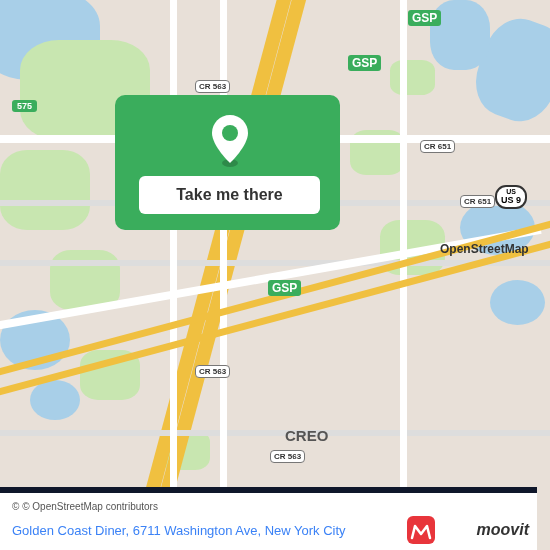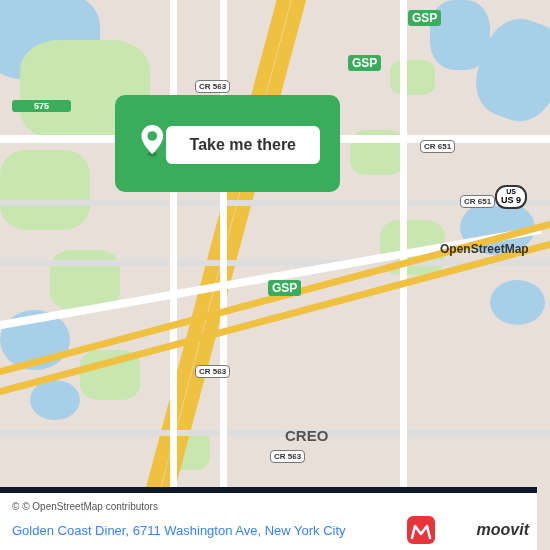--- a/index.html
+++ b/index.html
@@ -29,21 +29,21 @@
 
     
     #action-panel {
       position: absolute;
       top: 95px;
       left: 115px;
       width: 225px;
       background-color: #3aad5c;
       border-radius: 10px;
       display: flex;
-      flex-direction: row;
+      flex-direction: column;
       align-items: center;
       padding: 18px 20px 16px 24px;
       z-index: 10;
     }
 
     #pin-icon {
       width: 44px;
       height: 55px;
       margin-bottom: 8px;
     }
@@ -223,21 +223,21 @@
     <div class="cr-badge" style="top:365px;left:195px;z-index:10;">CR 563</div>
     <div class="cr-badge" style="top:450px;left:270px;z-index:10;">CR 563</div>
     <div class="cr-badge" style="top:140px;left:420px;z-index:10;">CR 651</div>
     <div class="cr-badge" style="top:195px;left:460px;z-index:10;">CR 651</div>
 
     <div class="us-shield" style="top:185px;left:495px;z-index:10;">
       <span class="us-text">US</span>
       <span style="font-size:9px;">US 9</span>
     </div>
 
-    <div style="position:absolute;top:100px;left:12px;background:#3aad5c;color:white;border-radius:3px;font-size:9px;font-weight:bold;padding:1px 22px;z-index:10;">575</div>
+    <div style="position:absolute;top:100px;left:12px;background:#3aad5c;color:white;border-radius:3px;font-size:9px;font-weight:bold;padding:1px 5px;z-index:10;">575</div>
 
     <span class="place-label" style="top:242px;left:440px;z-index:10;font-size:12px;">OpenStreetMap</span>
 
     <span class="place-label" style="top:427px;left:285px;z-index:10;font-size:15px;color:#555;">CREO</span>
 
   </div>
 
   <div id="action-panel">
 
     <svg id="pin-icon" viewBox="0 0 44 55" xmlns="http://www.w3.org/2000/svg">

